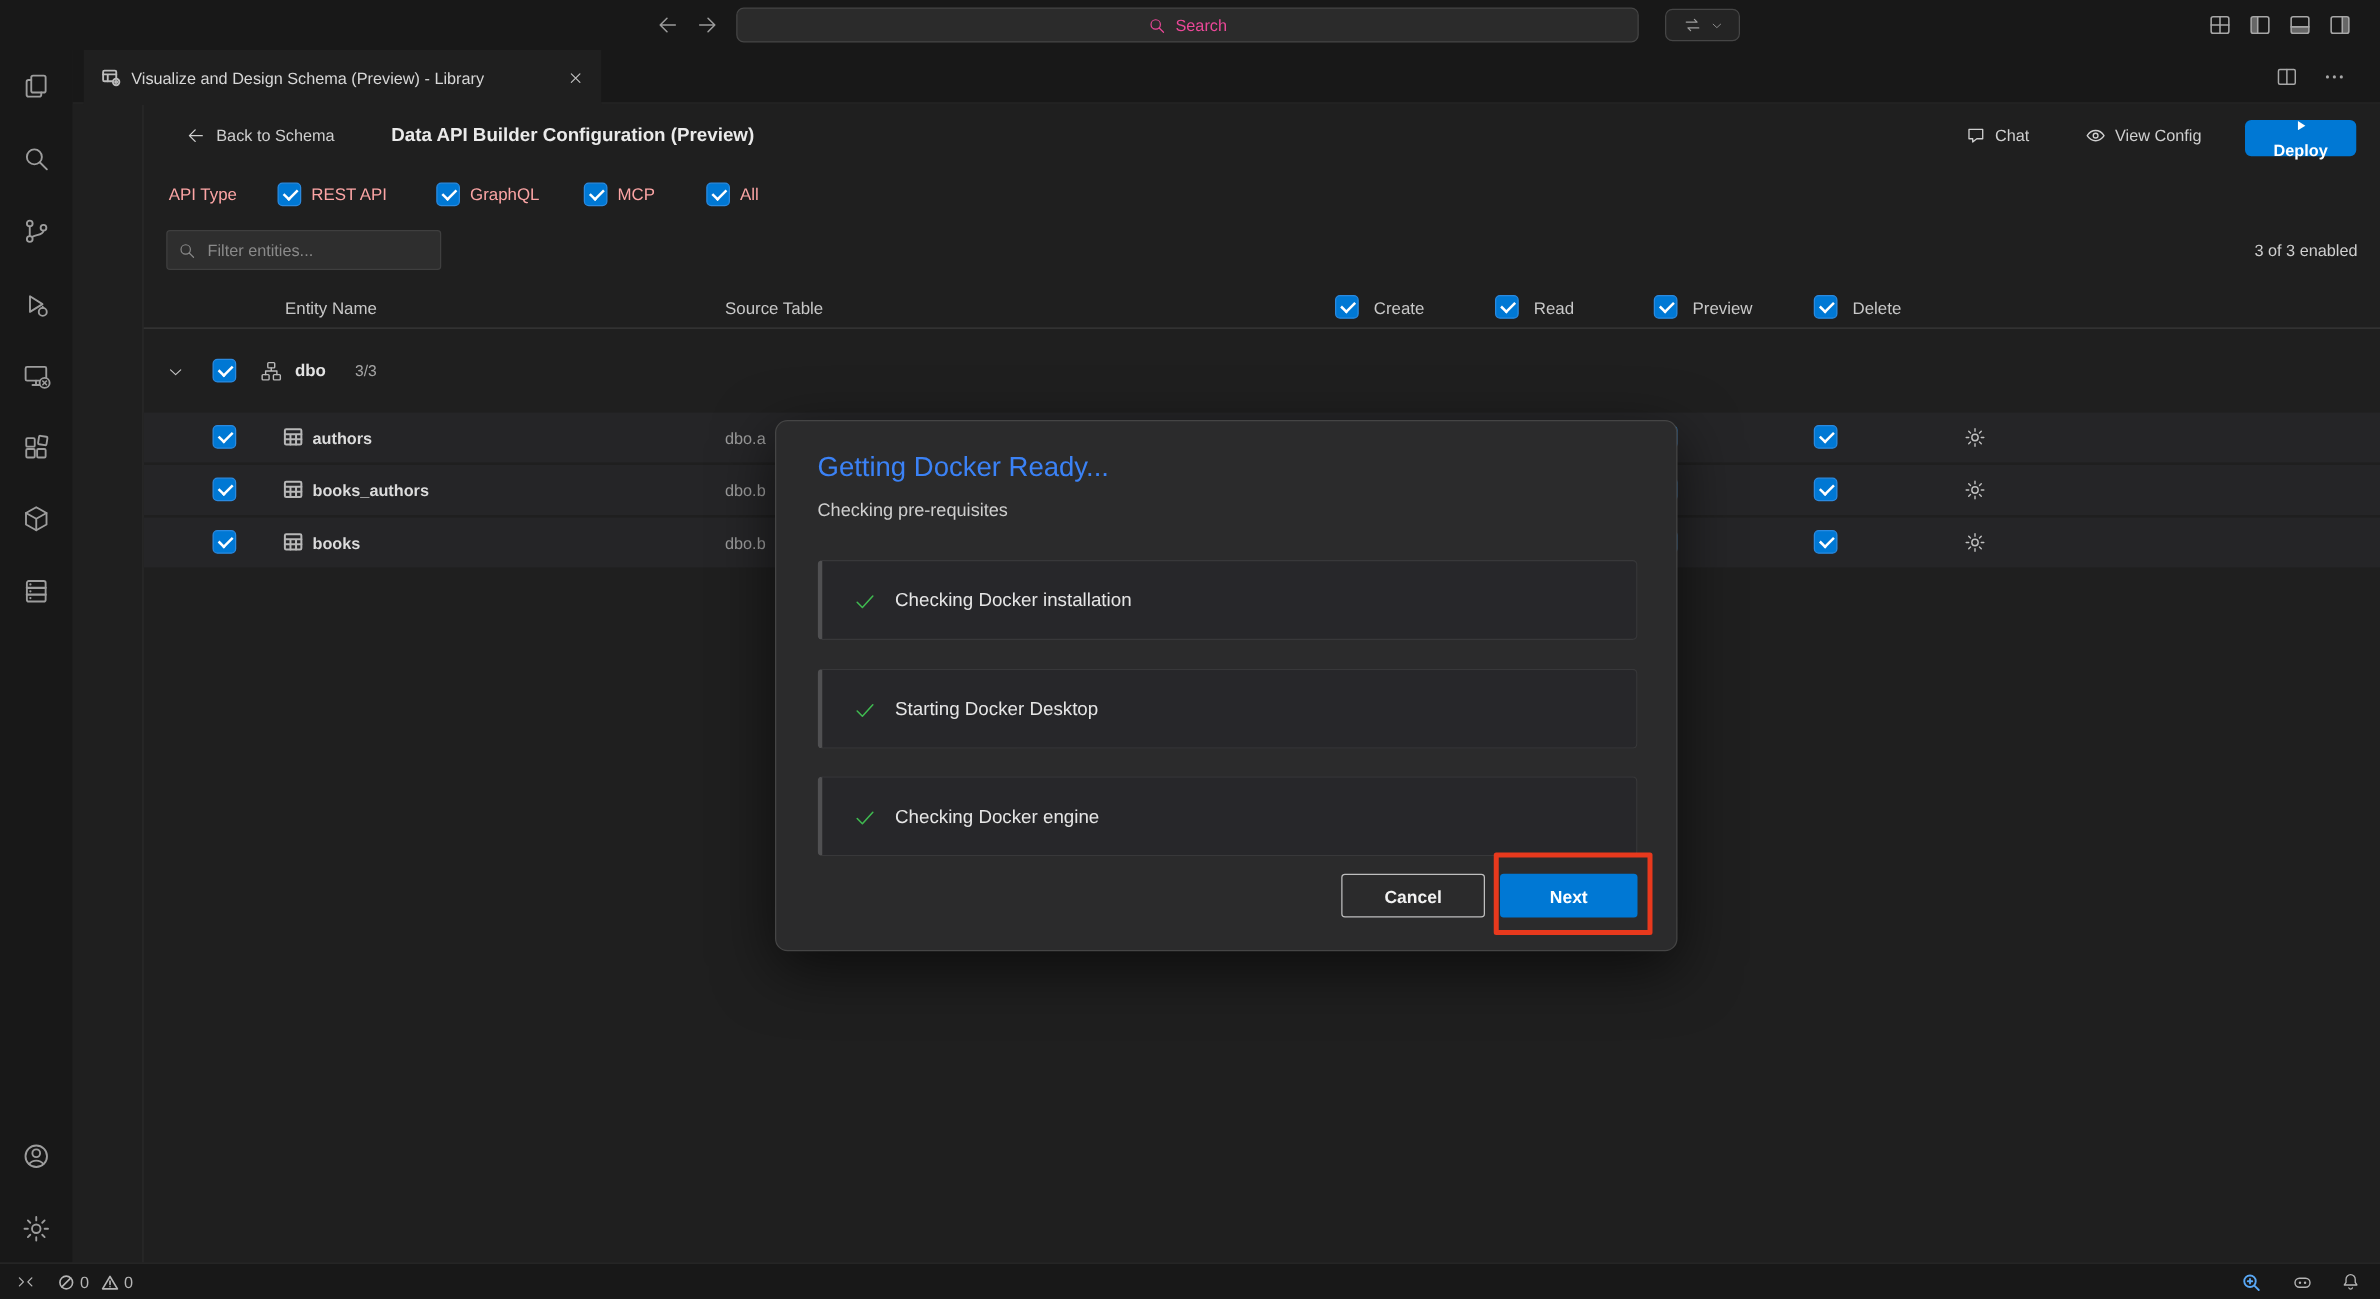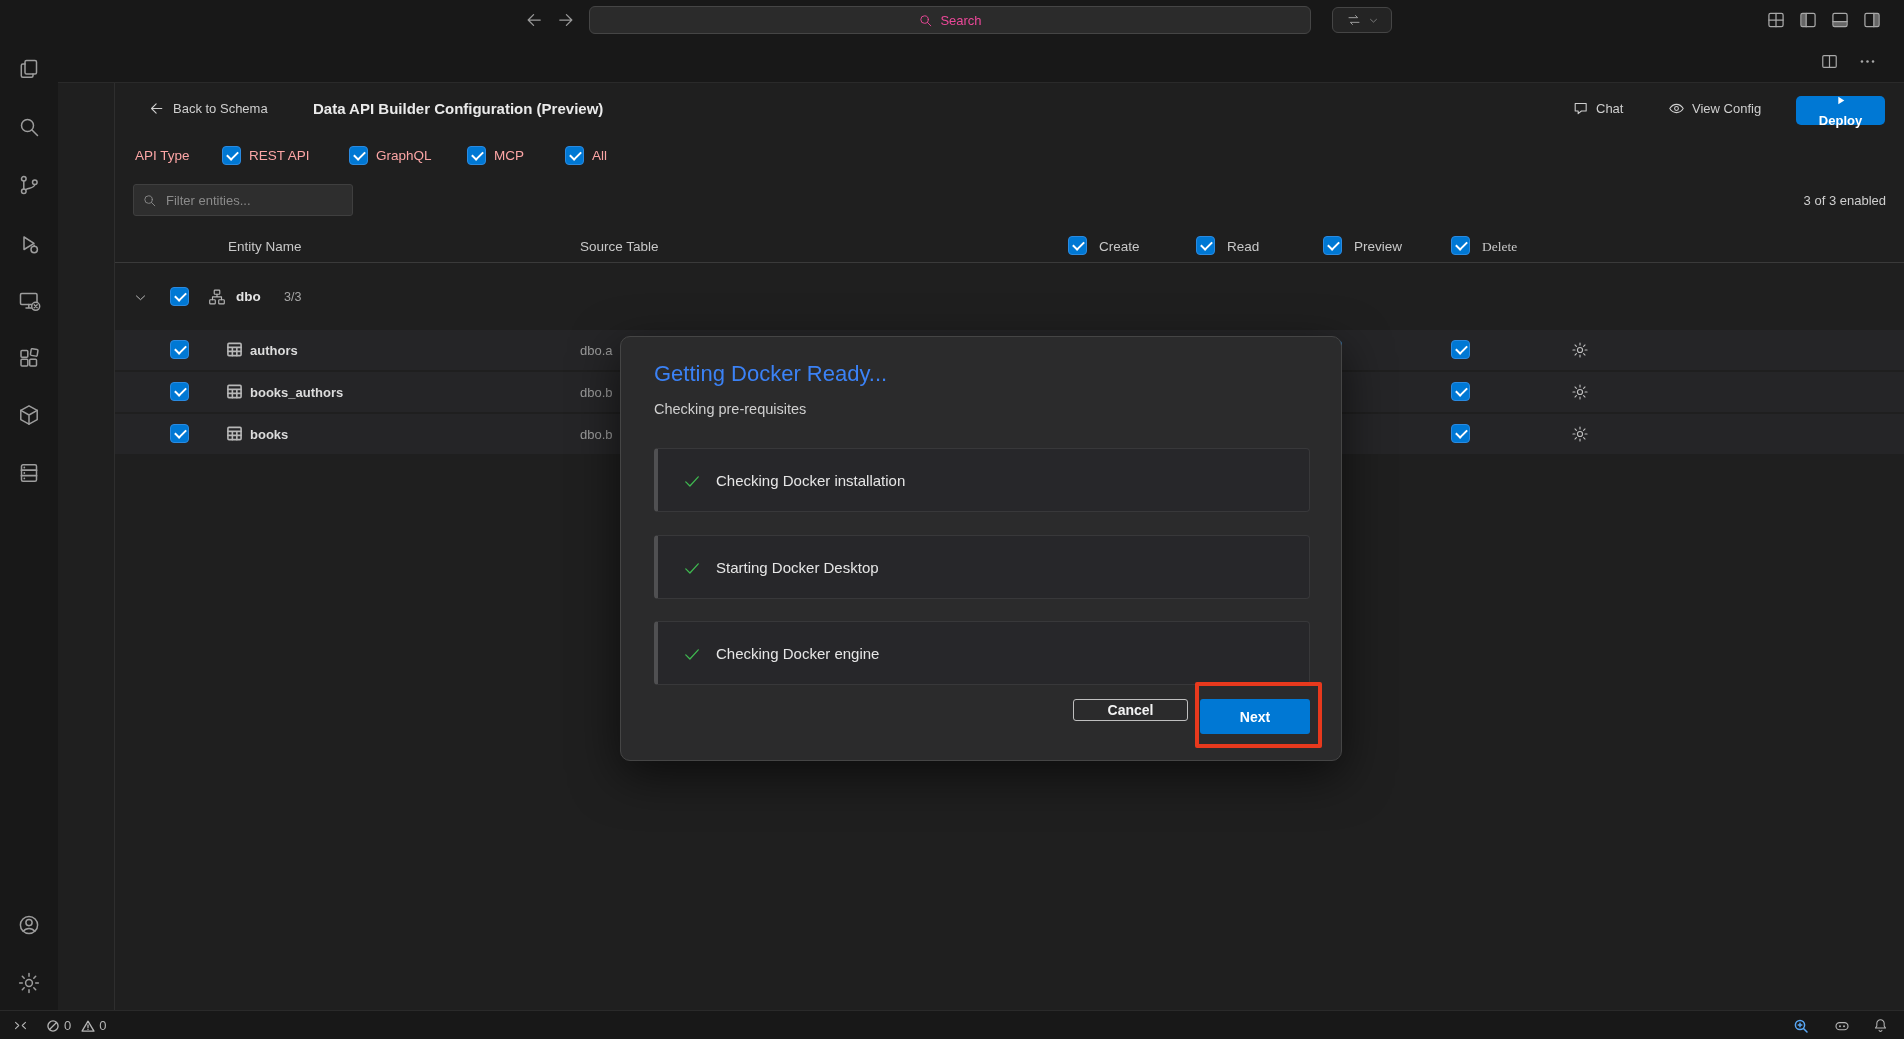--- a/index.html
+++ b/index.html
@@ -71,21 +71,21 @@
 
   
   .dialog { position:absolute; left:620px; top:336px; width:722px; height:425px; background:#2b2b2c;
             border:1px solid #454545; border-radius:10px; box-shadow:0 14px 48px rgba(0,0,0,.6); z-index:10; }
   .dlg-title { position:absolute; left:33px; top:24px; font-size:22px; font-weight:normal; color:#3b82f6; }
   .dlg-sub { position:absolute; left:33px; top:64px; font-size:14.5px; color:#cfcfcf; }
   .step-card { position:absolute; left:33px; width:656px; height:64px; background:#27272a;
                border:1px solid #38383a; border-left:4px solid #505052; border-radius:4px; }
   .step-check { position:absolute; left:24px; top:22px; width:20px; height:20px; color:#3fb950; }
   .step-label { position:absolute; left:58px; top:23px; font-size:15px; color:#e6e6e6; white-space:nowrap; }
-  .dlg-cancel { position:absolute; left:452px; top:362px; width:115px; height:22px; background:transparent;
+  .dlg-cancel { position:absolute; left:452px; top:362px; width:115px; height:35px; background:transparent;
                 border:1px solid #bfbfbf; border-radius:3px; color:#f2f2f2; font-size:14px; font-weight:bold;
                 display:flex; align-items:center; justify-content:center; cursor:pointer; }
   .dlg-next { position:absolute; left:579px; top:362px; width:110px; height:35px; background:#0078d4;
               border-radius:3px; color:#ffffff; font-size:14px; font-weight:bold;
               display:flex; align-items:center; justify-content:center; cursor:pointer; }
   .annotation { position:absolute; left:1195px; top:682px; width:127px; height:66px;
                 border:4px solid #e8391d; border-radius:2px; z-index:12; pointer-events:none; }
 
   
   .statusbar { position:absolute; left:0; bottom:0; right:0; height:29px; background:#181818;
@@ -152,20 +152,38 @@
     <div class="layout-btn" style="left:1862px;">
       <span><svg viewBox="0 0 24 24" width="20" height="20">
             <rect x="14" y="4.5" width="6" height="15" fill="currentColor" opacity=".55" stroke="none"></rect>
             <rect x="3.5" y="4" width="17" height="16" rx="2"></rect>
             <path d="M14.2 4v16"></path>
           </svg></span>
     </div>
   </div>
 
   <div class="tabstrip">
+    <div class="tab">
+      <span style="color:#bcbcbc">
+        <svg viewBox="0 0 16 16" width="16" height="16">
+            <rect x="1.5" y="2.5" width="10.5" height="8.5" rx="1"></rect>
+            <path d="M1.5 5.5h10.5 M5.2 5.5V11"></path>
+            <circle cx="11.9" cy="11.6" r="2.6" fill="#1f1f1f"></circle>
+            <circle cx="11.9" cy="11.6" r="0.9"></circle>
+          </svg>
+      </span>
+      <span class="tab-title">Visualize and Design Schema (Preview) - Library</span>
+      <span class="tab-close">
+        <span>
+            <svg viewBox="0 0 24 24" width="15" height="15">
+              <path d="M6.5 6.5l11 11 M17.5 6.5l-11 11"></path>
+            </svg>
+          </span>
+      </span>
+    </div>
     <div class="tab-action" style="right:64px;">
       <span><svg viewBox="0 0 24 24" width="19" height="19">
             <rect x="3.5" y="4.5" width="17" height="15" rx="1.5"></rect>
             <path d="M12 4.5v15"></path>
           </svg></span>
     </div>
     <div class="tab-action" style="right:26px;">
       <span><svg viewBox="0 0 24 24" width="19" height="19">
             <circle cx="5" cy="12" r="1.6" fill="currentColor" stroke="none"></circle>
             <circle cx="12" cy="12" r="1.6" fill="currentColor" stroke="none"></circle>
@@ -327,21 +345,21 @@
     <div class="thead">
       <span class="th" style="left:113px;">Entity Name</span>
       <span class="th" style="left:465px;">Source Table</span>
       <span class="cb" style="left:953px; top:4px;"></span>
       <span class="th" style="left:984px;">Create</span>
       <span class="cb" style="left:1081px; top:4px;"></span>
       <span class="th" style="left:1112px;">Read</span>
       <span class="cb" style="left:1208px; top:4px;"></span>
       <span class="th" style="left:1239px;">Preview</span>
       <span class="cb" style="left:1336px; top:4px;"></span>
-      <span class="th" style="left:1367px;font-family:Liberation Serif, serif;">Delete</span>
+      <span class="th" style="left:1367px;">Delete</span>
     </div>
 
     <div class="group-row">
       <span class="row-icon" style="left:18px; top:13px; color:#c3c3c3; cursor:pointer;">
           <svg viewBox="0 0 24 24" width="15" height="15">
             <path d="M5.5 9.5l6.5 6 6.5-6"></path>
           </svg>
         </span>
       <span class="cb" style="left:55px; top:10px;"></span>
       <span class="row-icon" style="left:93px; top:11px;">

